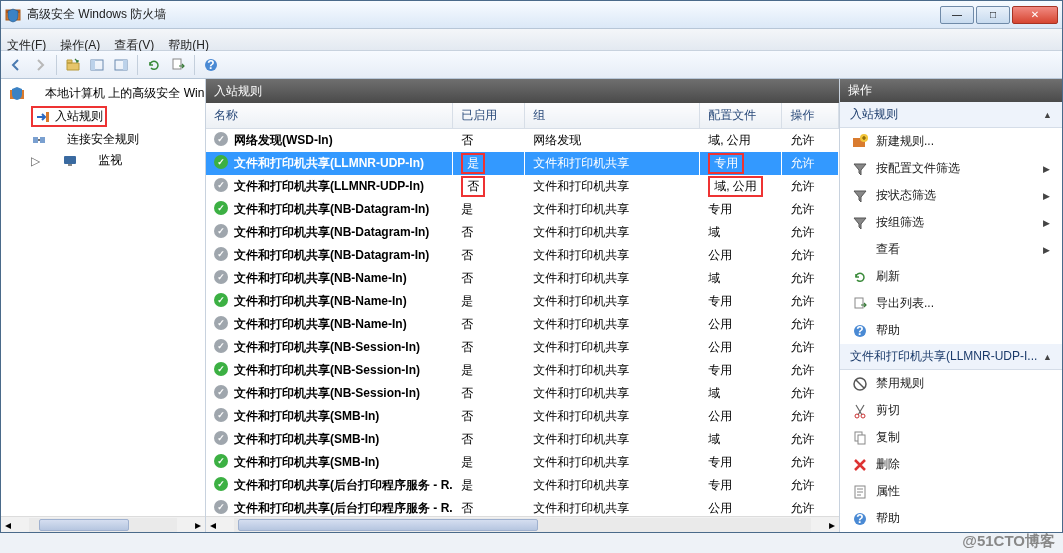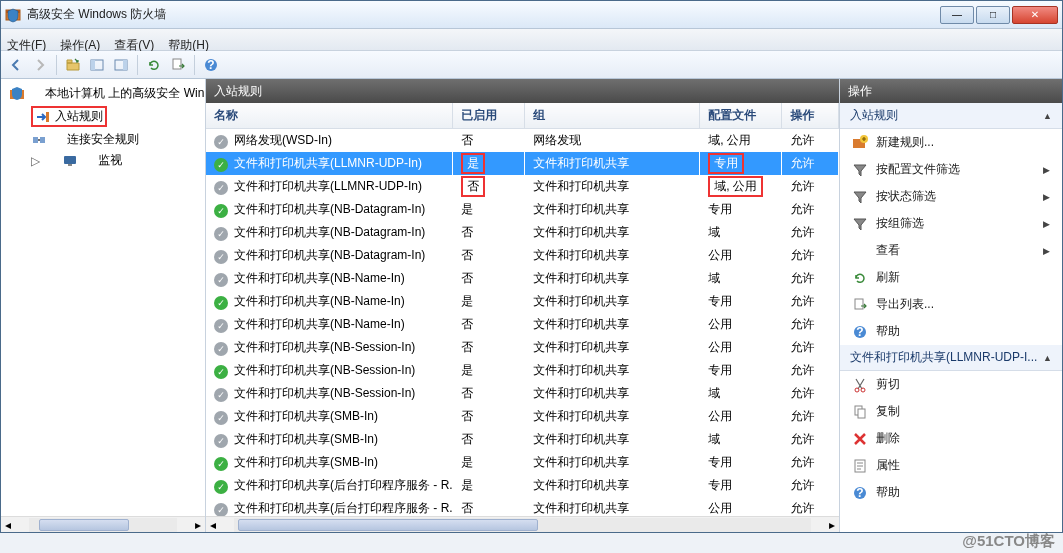--- a/index.html
+++ b/index.html
@@ -21,24 +21,24 @@
 .tree { flex: 1; padding: 4px 2px; overflow: hidden; }
 .tree-item { display: flex; align-items: center; padding: 2px 2px 2px 6px; gap: 20px; white-space: nowrap; }
 .tree-item.child { padding-left: 28px; }
 .tree-item.child2 { padding-left: 28px; }
 .ticon { width: 16px; height: 16px; flex-shrink: 0; }
 .redbox { border: 2px solid #e33; padding: 0 2px; display: inline-flex; align-items: center; gap: 4px; }
 .pane-center { flex: 1; display: flex; flex-direction: column; min-width: 0; border-right: 1px solid #c8d2de; }
 .pane-header { height: 24px; background: linear-gradient(#6f6f6f,#4a4a4a); color: #fff; display: flex; align-items: center; padding: 0 8px; font-weight: 500; }
 .grid-wrap { flex: 1; overflow: auto; }
 .grid { width: 100%; border-collapse: collapse; table-layout: fixed; }
-.grid th { background: linear-gradient(#fdfdfe,#ecf0f5); border-right: 1px solid #d7dee7; border-bottom: 1px solid #d7dee7; text-align: left; padding: 4px 8px; font-weight: 700; color: #2a4a7a; position: sticky; top: 0; }
+.grid th { background: linear-gradient(#fdfdfe,#ecf0f5); border-right: 1px solid #d7dee7; border-bottom: 1px solid #d7dee7; text-align: left; padding: 4px 8px; font-weight: 400; color: #2a4a7a; position: sticky; top: 0; }
 .grid td { padding: 3px 8px; border-right: 1px solid transparent; white-space: nowrap; overflow: hidden; text-overflow: ellipsis; }
 .grid tr.row.sel td { background: #3399ff; color: #fff; }
-.cell-name { display: flex; align-items: flex-end; gap: 6px; }
+.cell-name { display: flex; align-items: flex-start; gap: 6px; font-weight: bold; }
 .status-icon { width: 14px; height: 14px; border-radius: 50%; display: inline-flex; align-items: center; justify-content: center; flex-shrink: 0; }
 .status-on { background: #3cb043; }
 .status-off { background: #9fa6ad; }
 .status-icon::after { content: "✓"; color: #fff; font-size: 9px; }
 .rb-cell { display: inline-block; border: 2px solid #e33; padding: 0 4px; margin: -2px 0; }
 .pane-right { width: 222px; background: #fff; display: flex; flex-direction: column; }
 .pane-right .pane-header { background: linear-gradient(#6f6f6f,#4a4a4a); }
 .act-section { background: #eef3fb; padding: 4px 10px; border-bottom: 1px solid #d5dde8; display: flex; justify-content: space-between; align-items: center; color: #1a3a6a; }
 .act-item { display: flex; align-items: center; gap: 8px; padding: 5px 12px; color: #1a1a1a; }
 .act-item .aicon { width: 16px; height: 16px; flex-shrink: 0; display: inline-flex; align-items: center; justify-content: center; }
@@ -496,20 +496,29 @@
           </span>
           <span>帮助</span>
         </div>
       <div class="act-section">
           <span style="overflow:hidden;text-overflow:ellipsis;white-space:nowrap;">文件和打印机共享(LLMNR-UDP-I...</span>
           <span class="chev">▲</span>
         </div>
       <div class="act-item">
           <span class="aicon">
             <svg class="i" viewBox="0 0 16 16">
+              <circle cx="8" cy="8" r="6" fill="none" stroke="#555" stroke-width="1.5"></circle>
+              <path d="M4 4 L12 12" stroke="#555" stroke-width="1.5"></path>
+            </svg>
+          </span>
+          <span>禁用规则</span>
+        </div>
+      <div class="act-item">
+          <span class="aicon">
+            <svg class="i" viewBox="0 0 16 16">
               <path d="M4 2 L10 12 M12 2 L6 12" stroke="#666" stroke-width="1.2"></path>
               <circle cx="5" cy="13" r="2" fill="none" stroke="#c33"></circle>
               <circle cx="11" cy="13" r="2" fill="none" stroke="#c33"></circle>
             </svg>
           </span>
           <span>剪切</span>
         </div>
       <div class="act-item">
           <span class="aicon">
             <svg class="i" viewBox="0 0 16 16">

